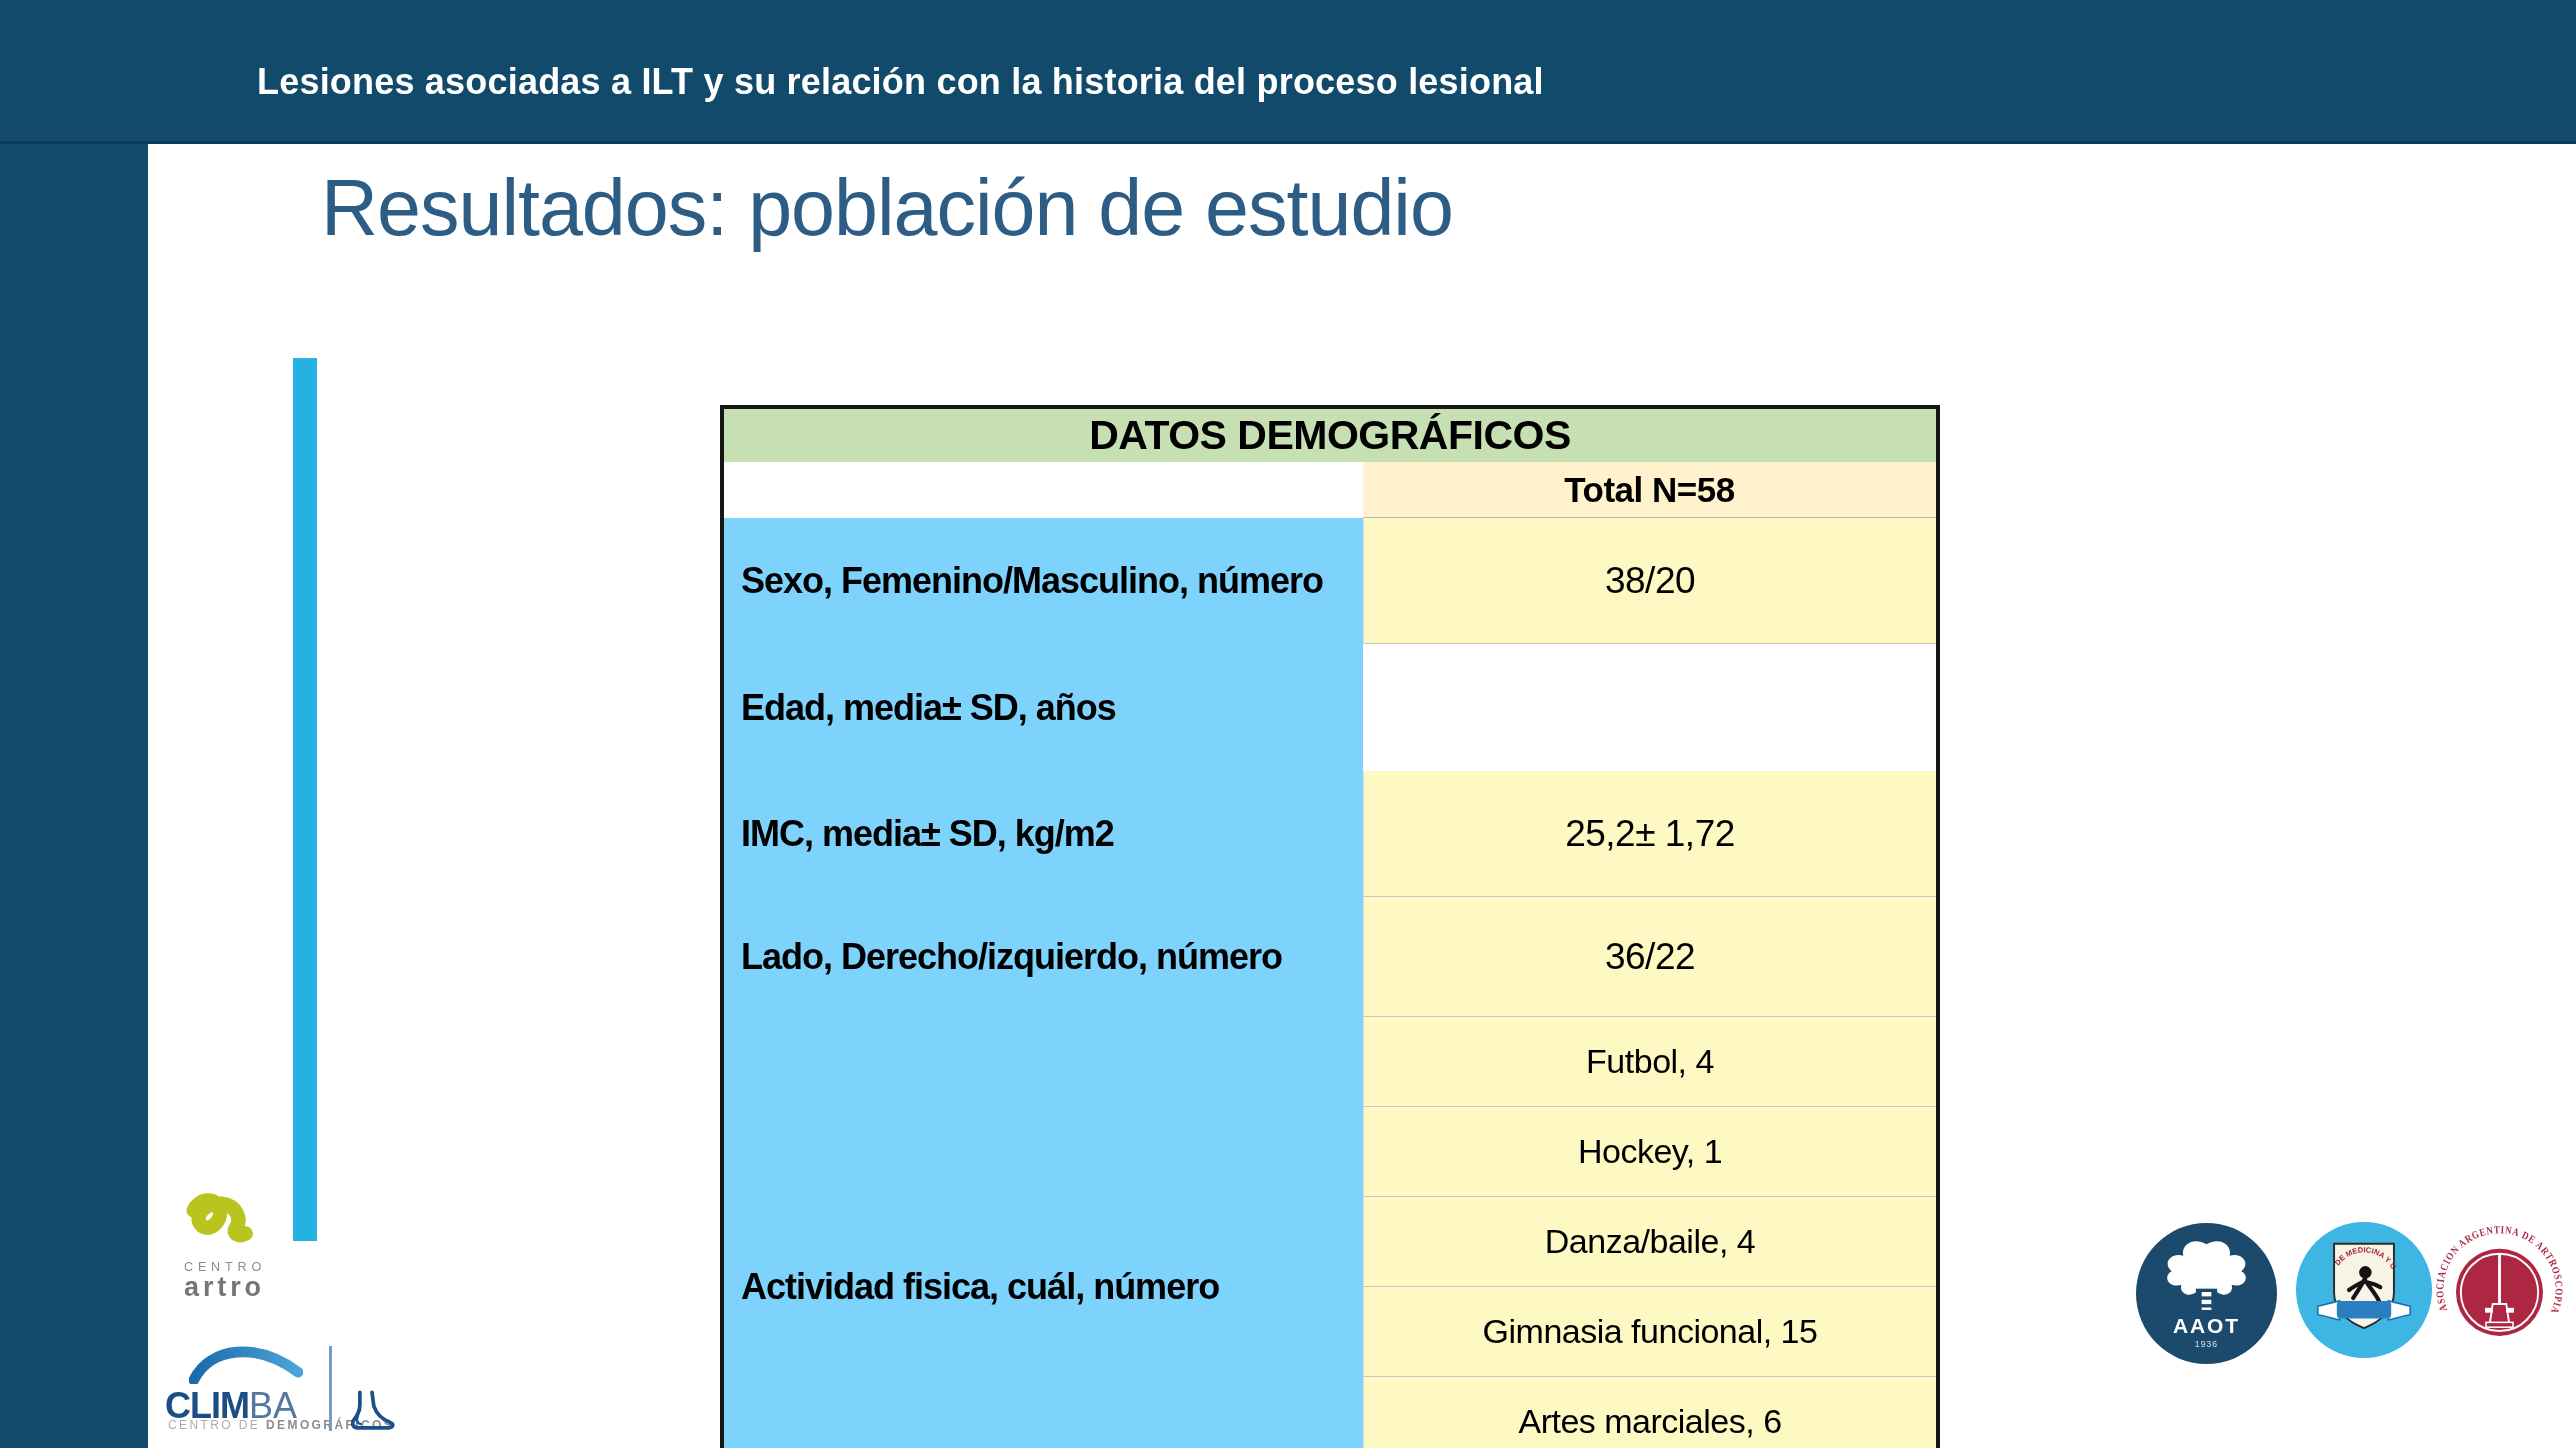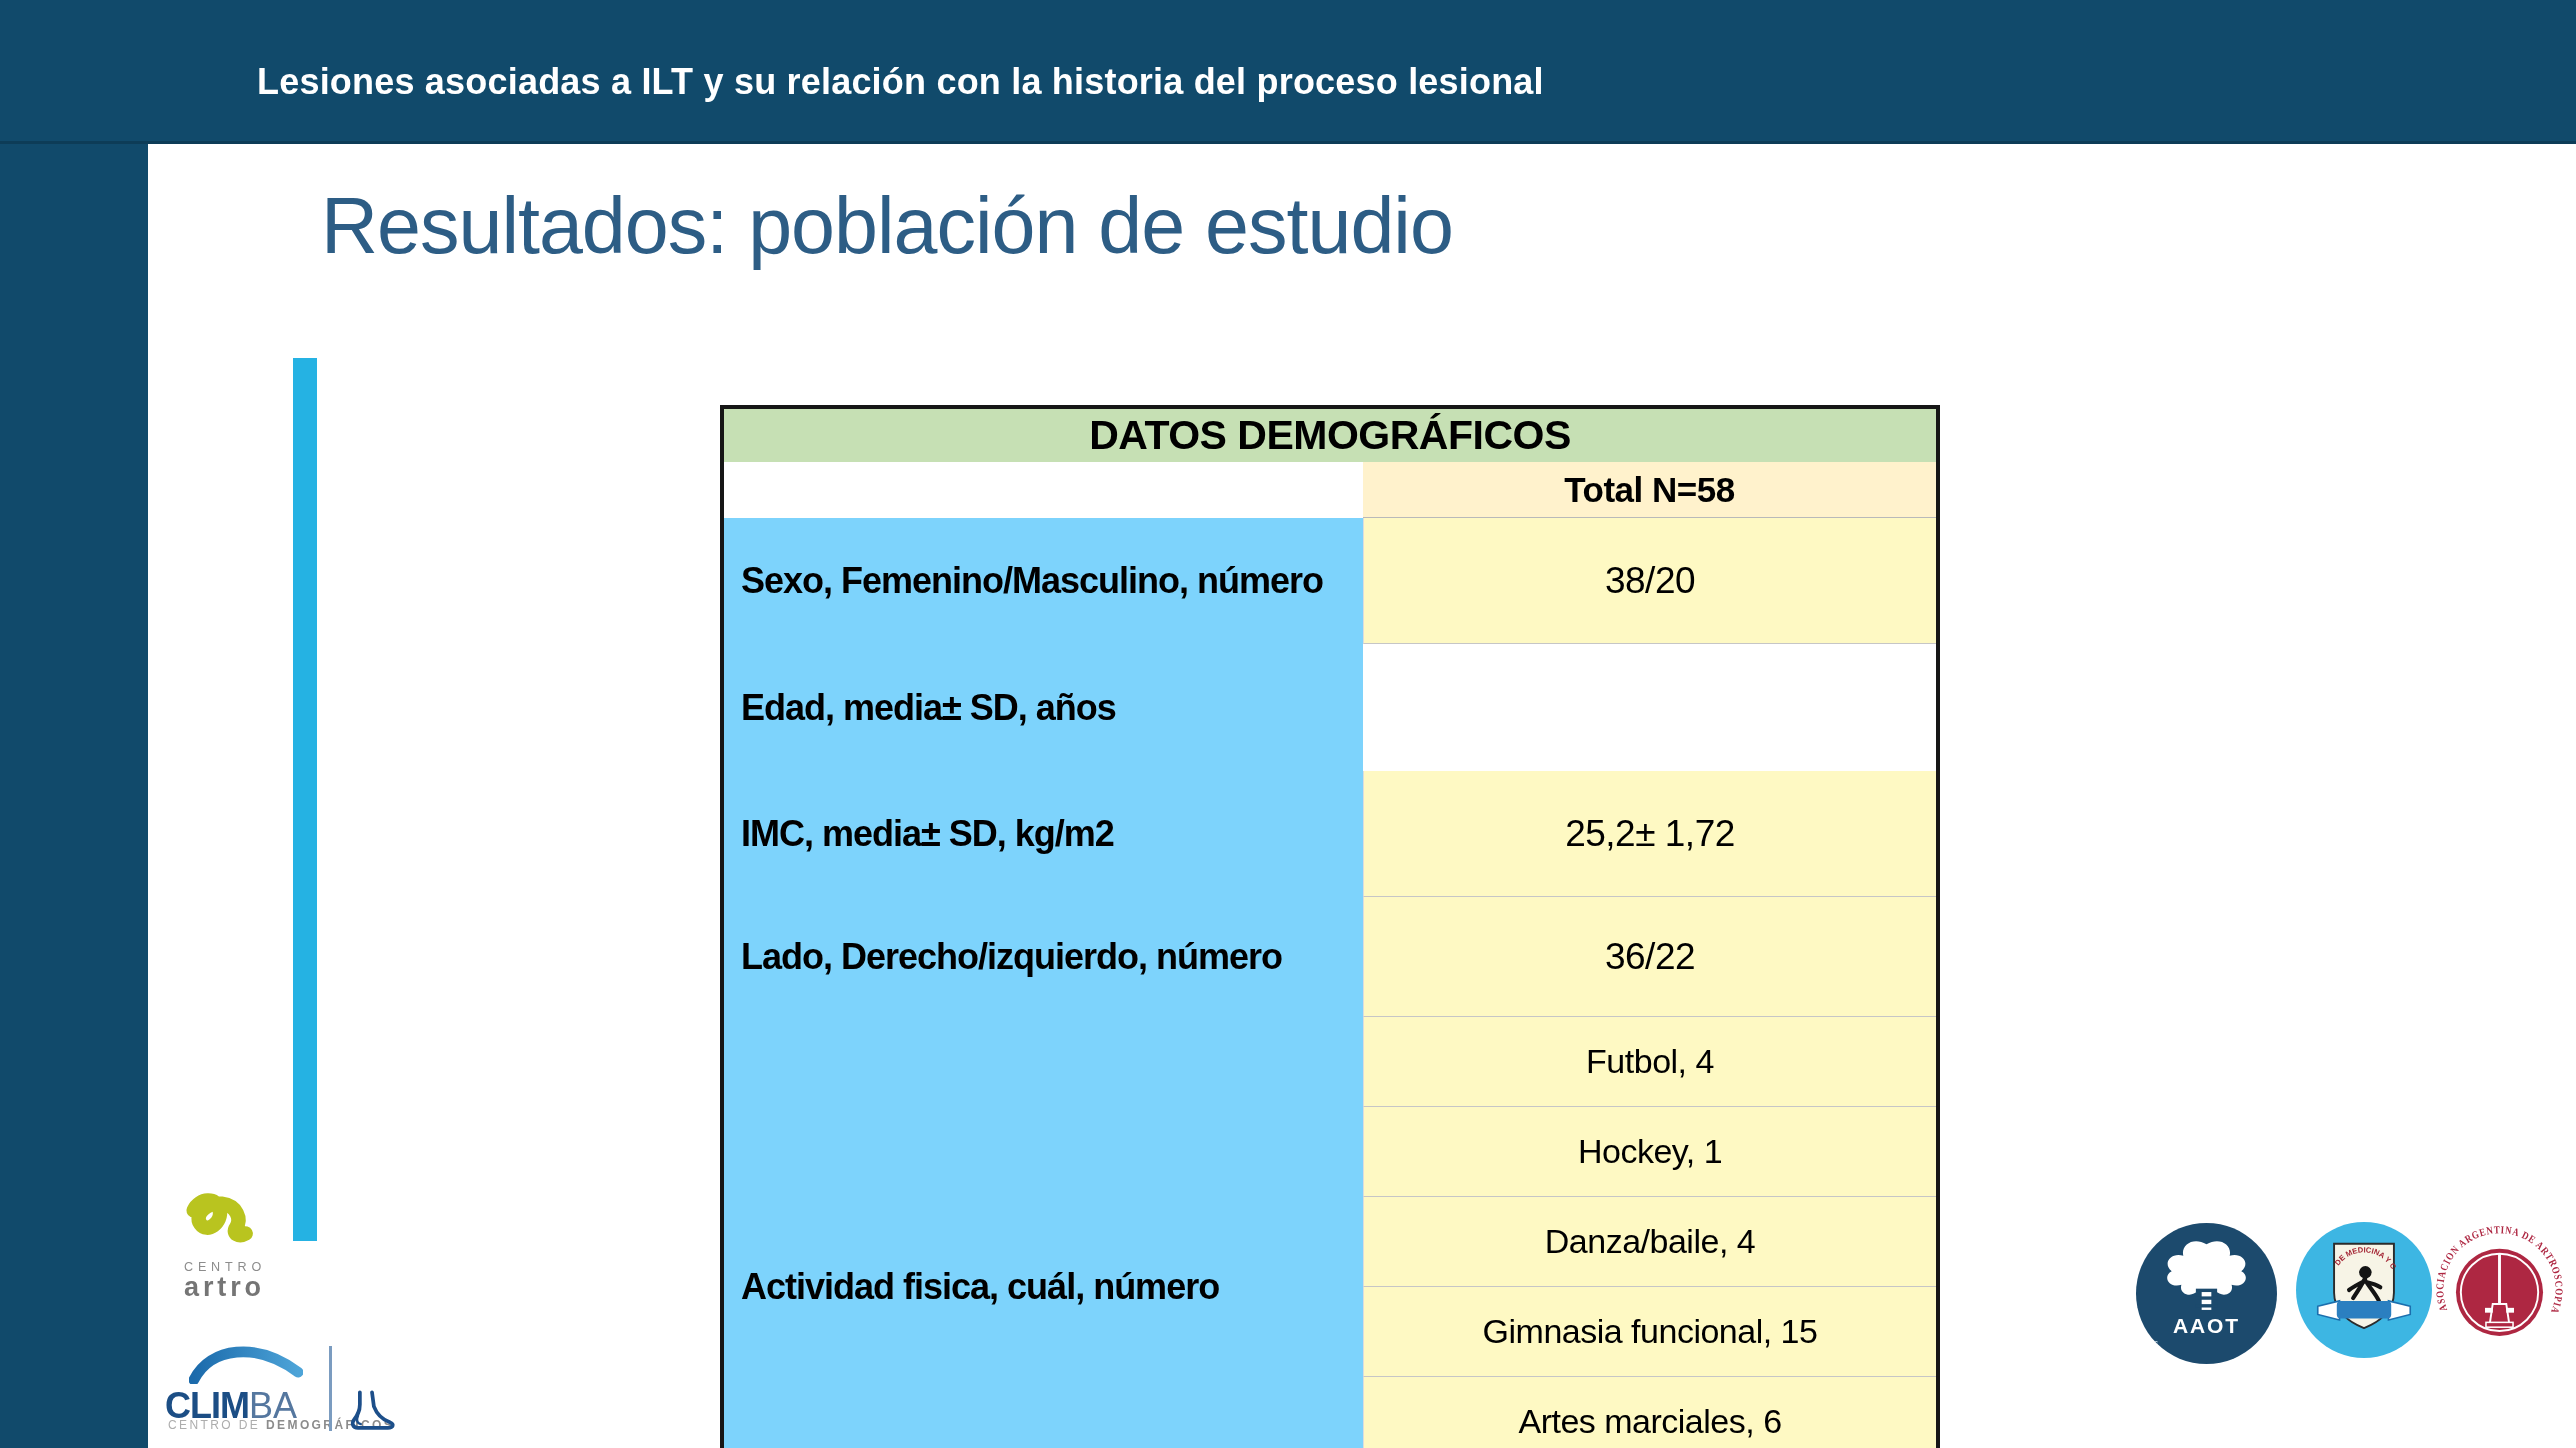--- a/index.html
+++ b/index.html
@@ -16,21 +16,21 @@
     position:absolute; left:0; top:0; width:2576px; height:141px;
     background:#114a6b; border-bottom:3.9px solid #0c3а57;
     border-bottom:3.9px solid rgba(0,0,0,0.18);
   }
   .header-title {
     position:absolute; left:257px; top:61px;
     color:#ffffff; font-size:36px; font-weight:bold; letter-spacing:0.2px;
     white-space:nowrap;
   }
   .slide-title {
-    position:absolute; left:321px; top:180px; margin:0;
+    position:absolute; left:321px; top:162px; margin:0;
     color:#2d5d85; font-size:79px; font-weight:400; letter-spacing:-1px;
     white-space:nowrap;
   }
   .accent-bar {
     position:absolute; left:293px; top:358px; width:24px; height:883px;
     background:#25b2e3;
   }
   
   .demo-table {
     position:absolute; left:720px; top:405px; width:1220px; height:1156px;
@@ -85,21 +85,21 @@
   .foot-icon { position:absolute; left:344px; top:1389px; }
   .aaot-logo {
     position:absolute; left:2136px; top:1223px; width:141px; height:141px;
     border-radius:50%; background:#1c4a6d; overflow:hidden;
   }
   .aaot-text {
     position:absolute; left:0; top:91px; width:141px; text-align:center;
     color:#fff; font-size:21px; font-weight:bold; letter-spacing:1.9px;
   }
   .aaot-year {
-    position:absolute; left:0; top:116px; width:141px; text-align:left;
+    position:absolute; left:0; top:116px; width:141px; text-align:center;
     color:#cfe0ea; font-size:8.7px; letter-spacing:1px;
   }
   .pie-logo {
     position:absolute; left:2296px; top:1222px; width:136px; height:136px;
     border-radius:50%; background:#3db6e3;
   }
   .aaa-logo { position:absolute; left:2426px; top:1215px; }
 </style>
 </head>
 <body>

